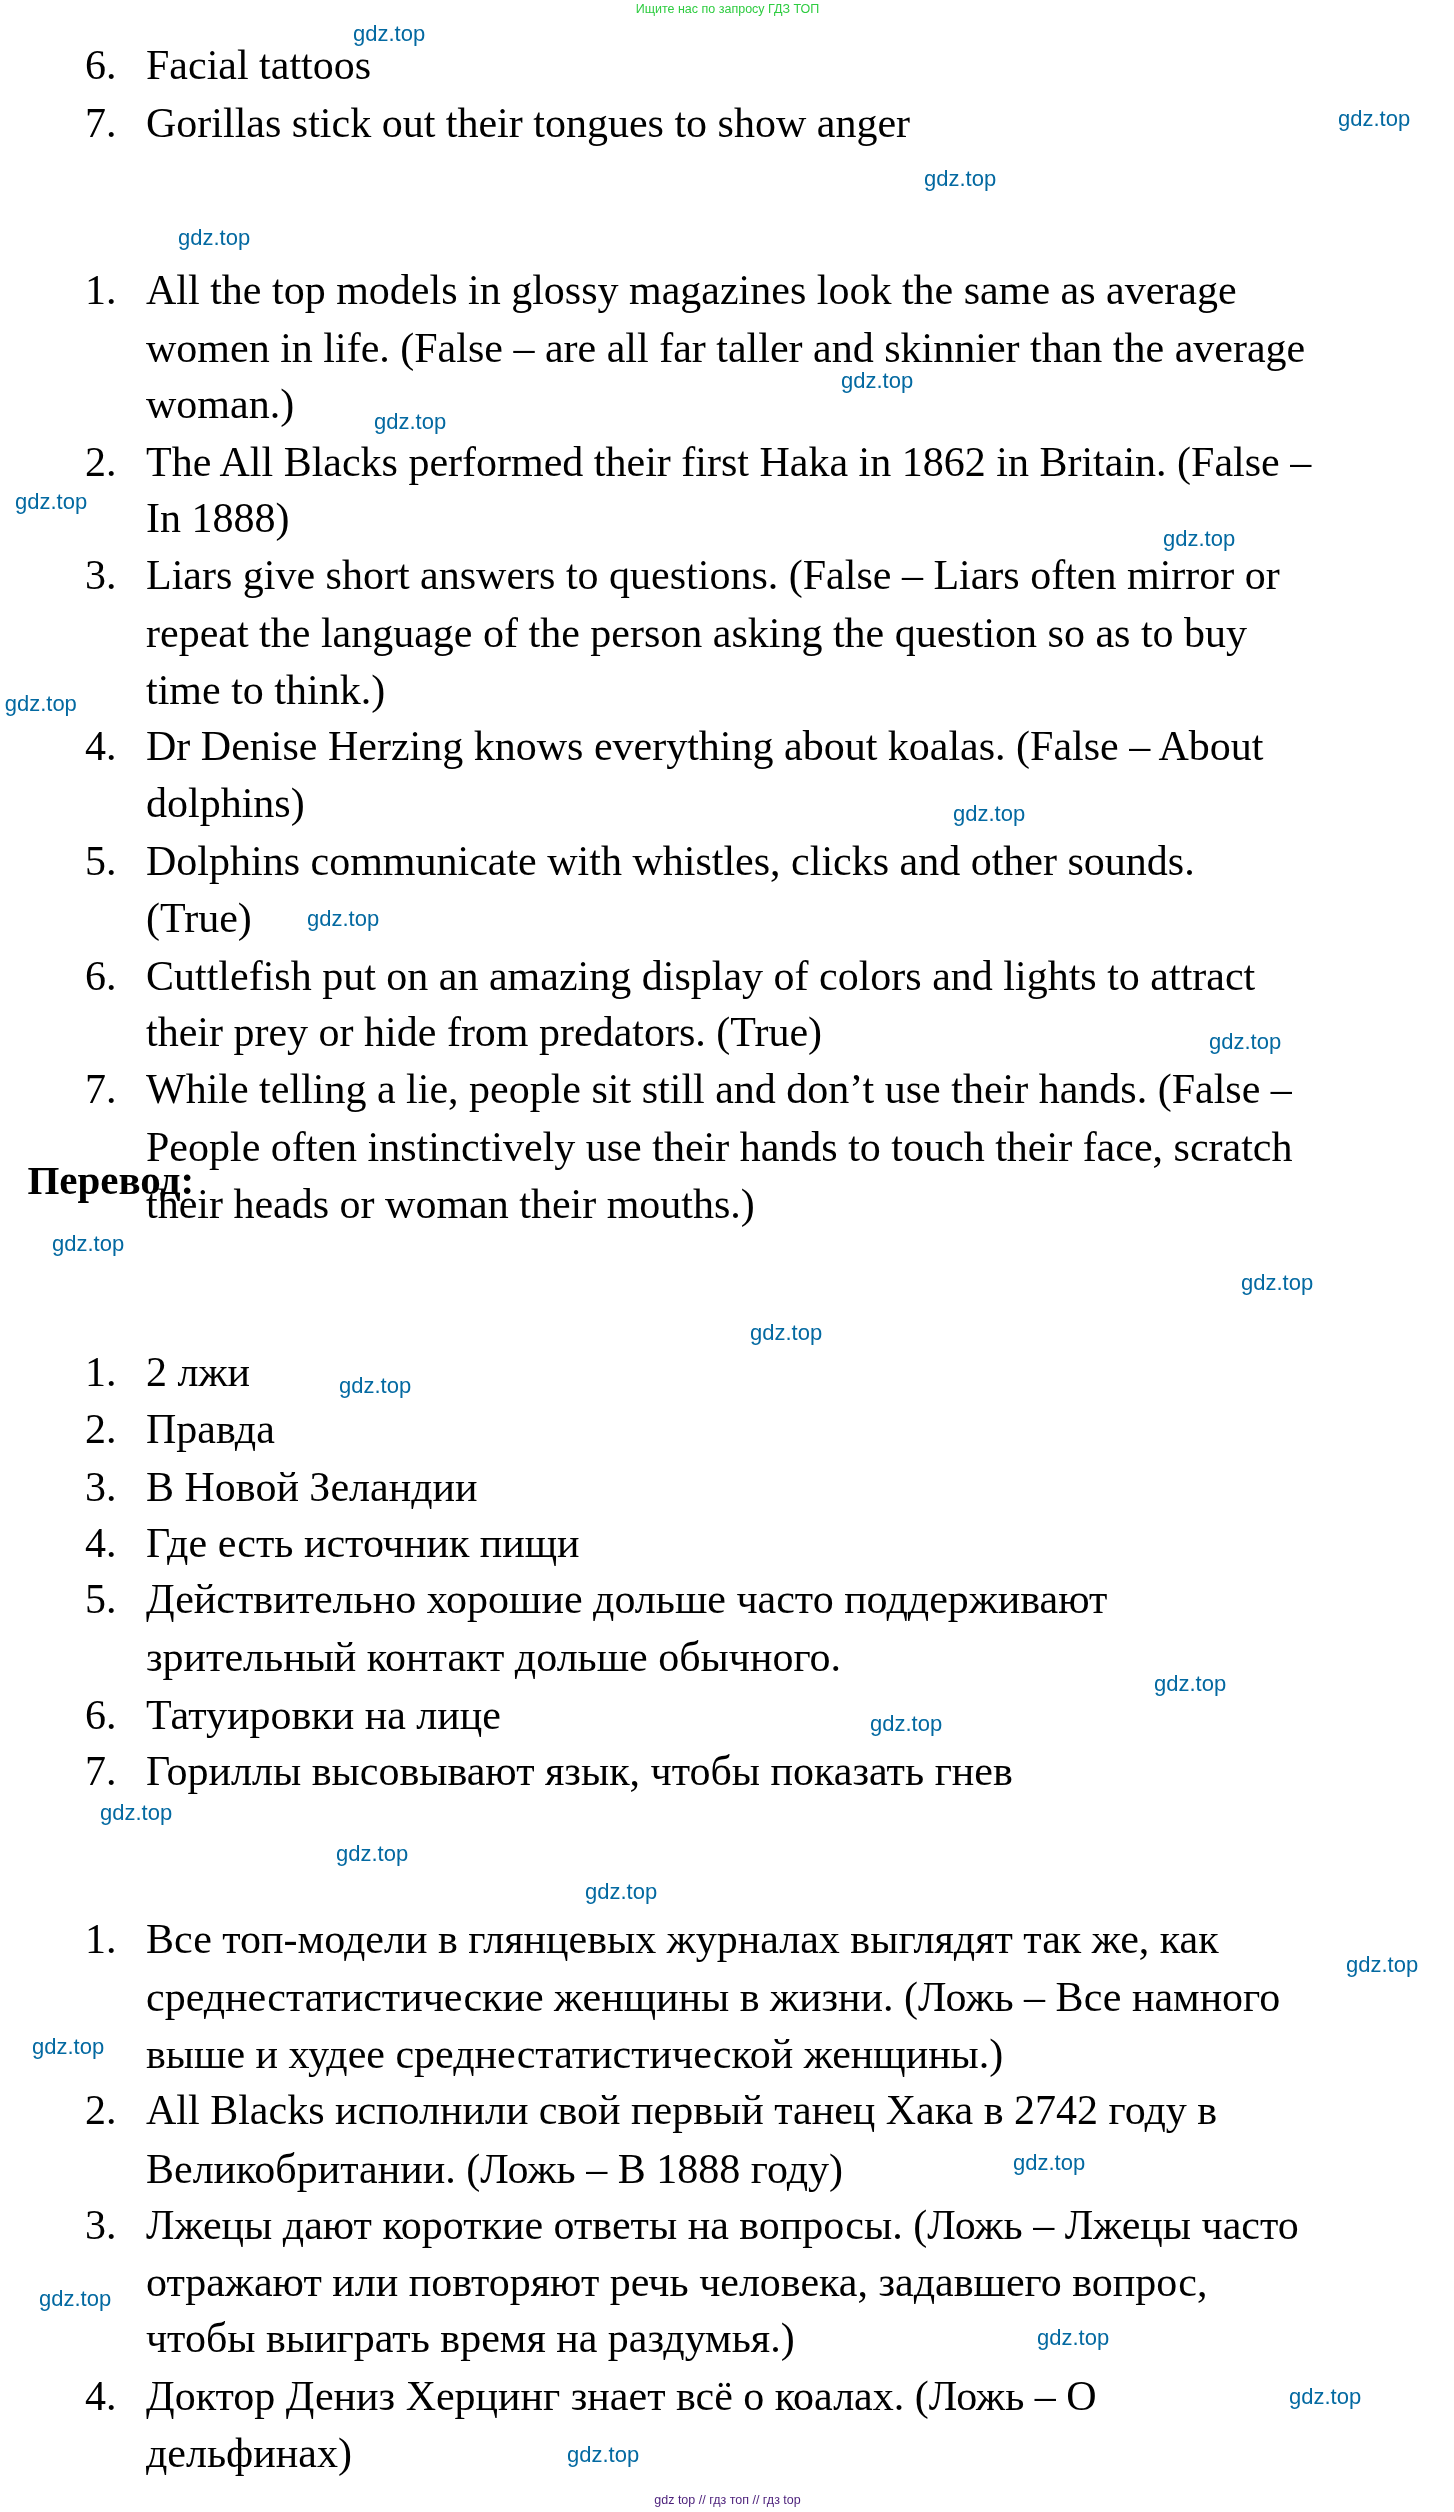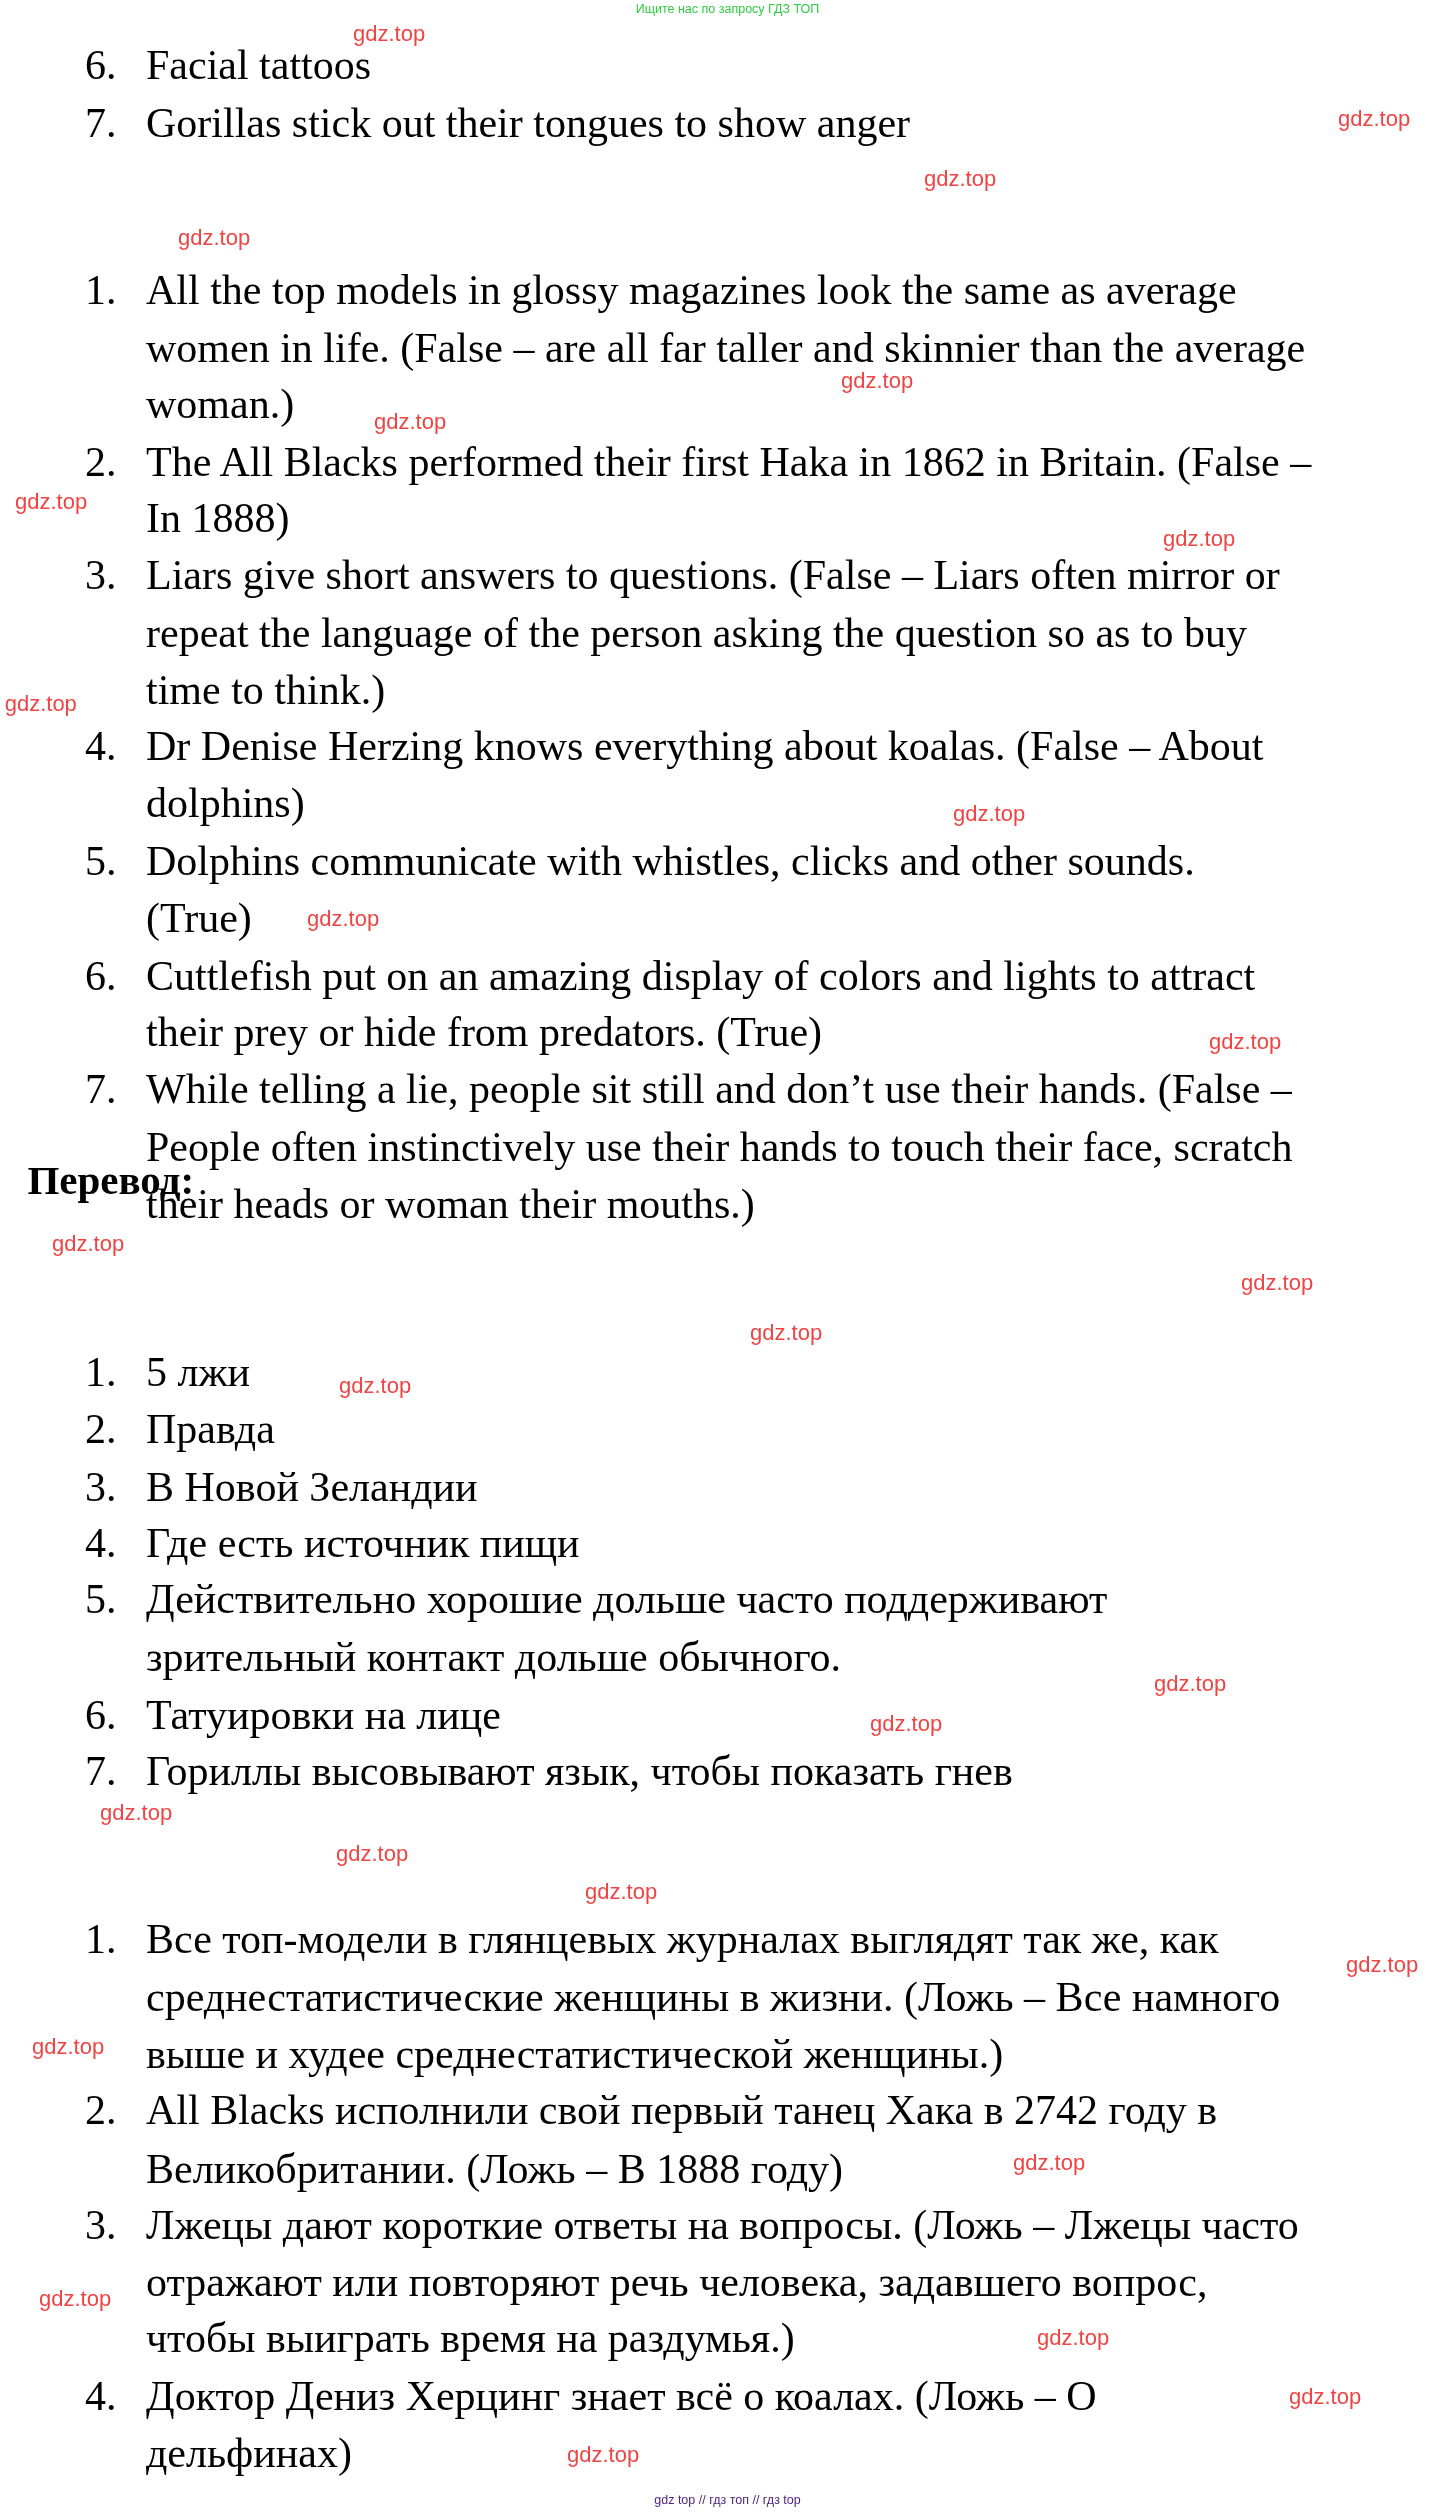--- a/index.html
+++ b/index.html
@@ -8,21 +8,21 @@
          font-family: "Liberation Sans", sans-serif; font-size: 12.5px; color: #2ecc40; }
   .ftr { position: absolute; top: 2493px; left: 0; width: 1455px; text-align: center;
          font-family: "Liberation Sans", sans-serif; font-size: 12.5px; color: #4b1f7a; }
   .ln { position: absolute; left: 0; height: 56px; line-height: 56px;
         font-family: "Liberation Serif", serif; font-size: 42px; color: #000; white-space: nowrap; }
   .num { position: absolute; left: 85px; }
   .txt { position: absolute; left: 146px; }
   .heading { position: absolute; left: 27.4px; font-family: "Liberation Serif", serif;
              font-weight: bold; font-size: 41px; line-height: 56px; height: 56px; color: #000; }
   .wm { position: absolute; font-family: "Liberation Sans", sans-serif; font-size: 22px;
-        color: #ef4444; line-height: 23.5px; white-space: nowrap; text-align: right; }
+        color: #0369a1; line-height: 23.5px; white-space: nowrap; text-align: right; }
 </style>
 </head>
 <body>
 
 <div class="hdr">Ищите нас по запросу ГДЗ ТОП</div>
 
 <div class="ln" style="top:37px">
   <span class="num">6.</span>
   <span class="txt">Facial tattoos</span>
 </div>
@@ -87,21 +87,21 @@
   <span class="txt">People often instinctively use their hands to touch their face, scratch</span>
 </div>
 <div class="ln" style="top:1176px">
   <span class="txt">their heads or woman their mouths.)</span>
 </div>
 
 <div class="heading" style="top:1152px">Перевод:</div>
 
 <div class="ln" style="top:1344px">
   <span class="num">1.</span>
-  <span class="txt">5 лжи</span>
+  <span class="txt">2 лжи</span>
 </div>
 <div class="ln" style="top:1401px">
   <span class="num">2.</span>
   <span class="txt">Правда</span>
 </div>
 <div class="ln" style="top:1459px">
   <span class="num">3.</span>
   <span class="txt">В Новой Зеландии</span>
 </div>
 <div class="ln" style="top:1515px">

